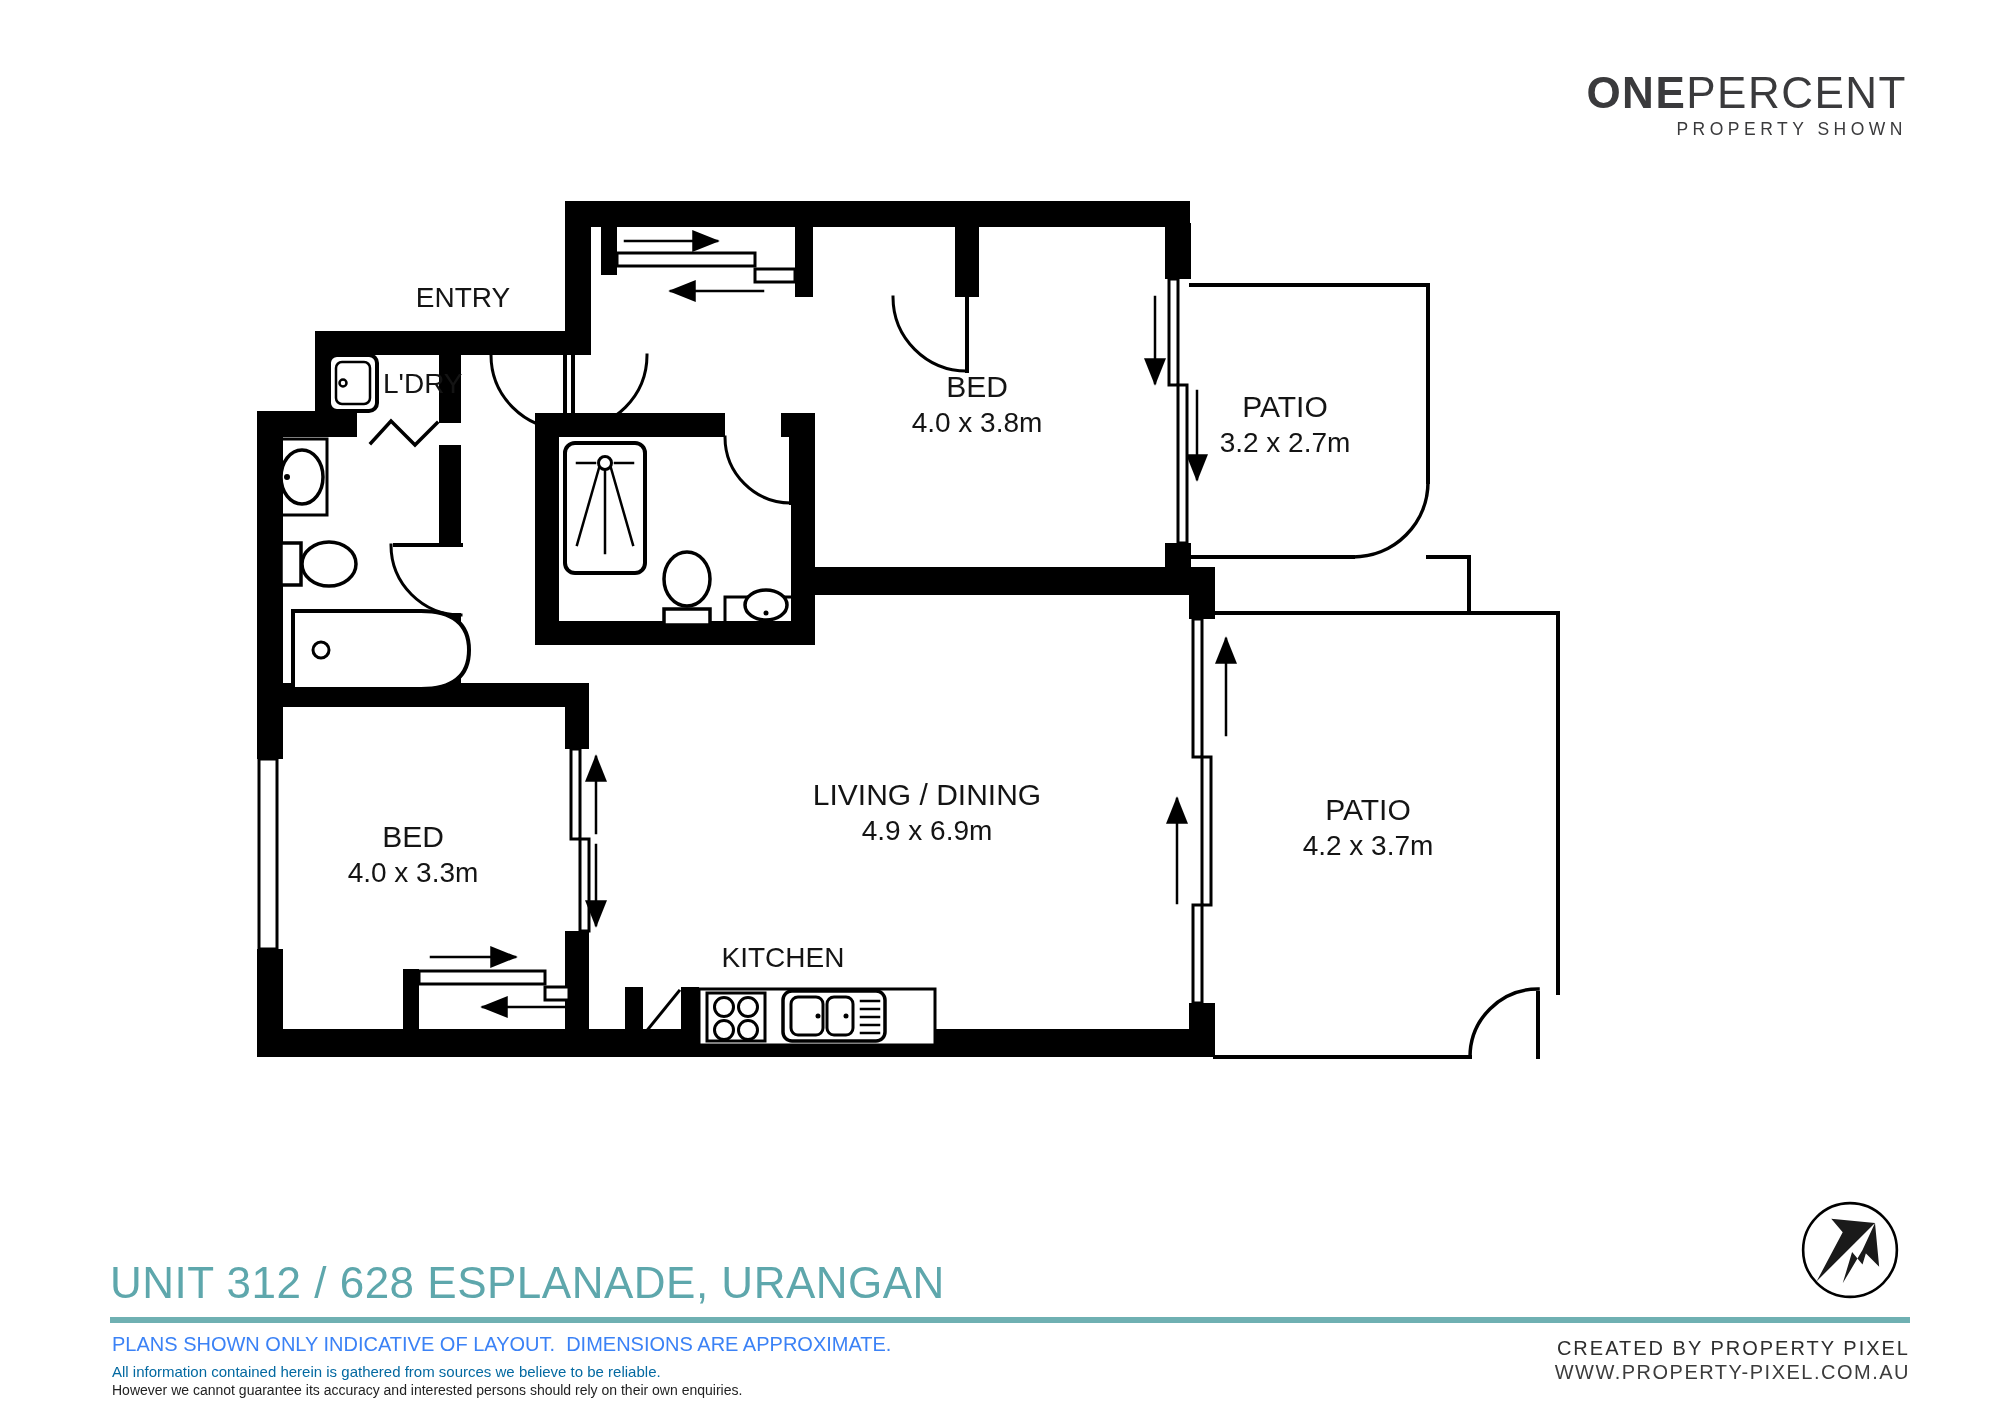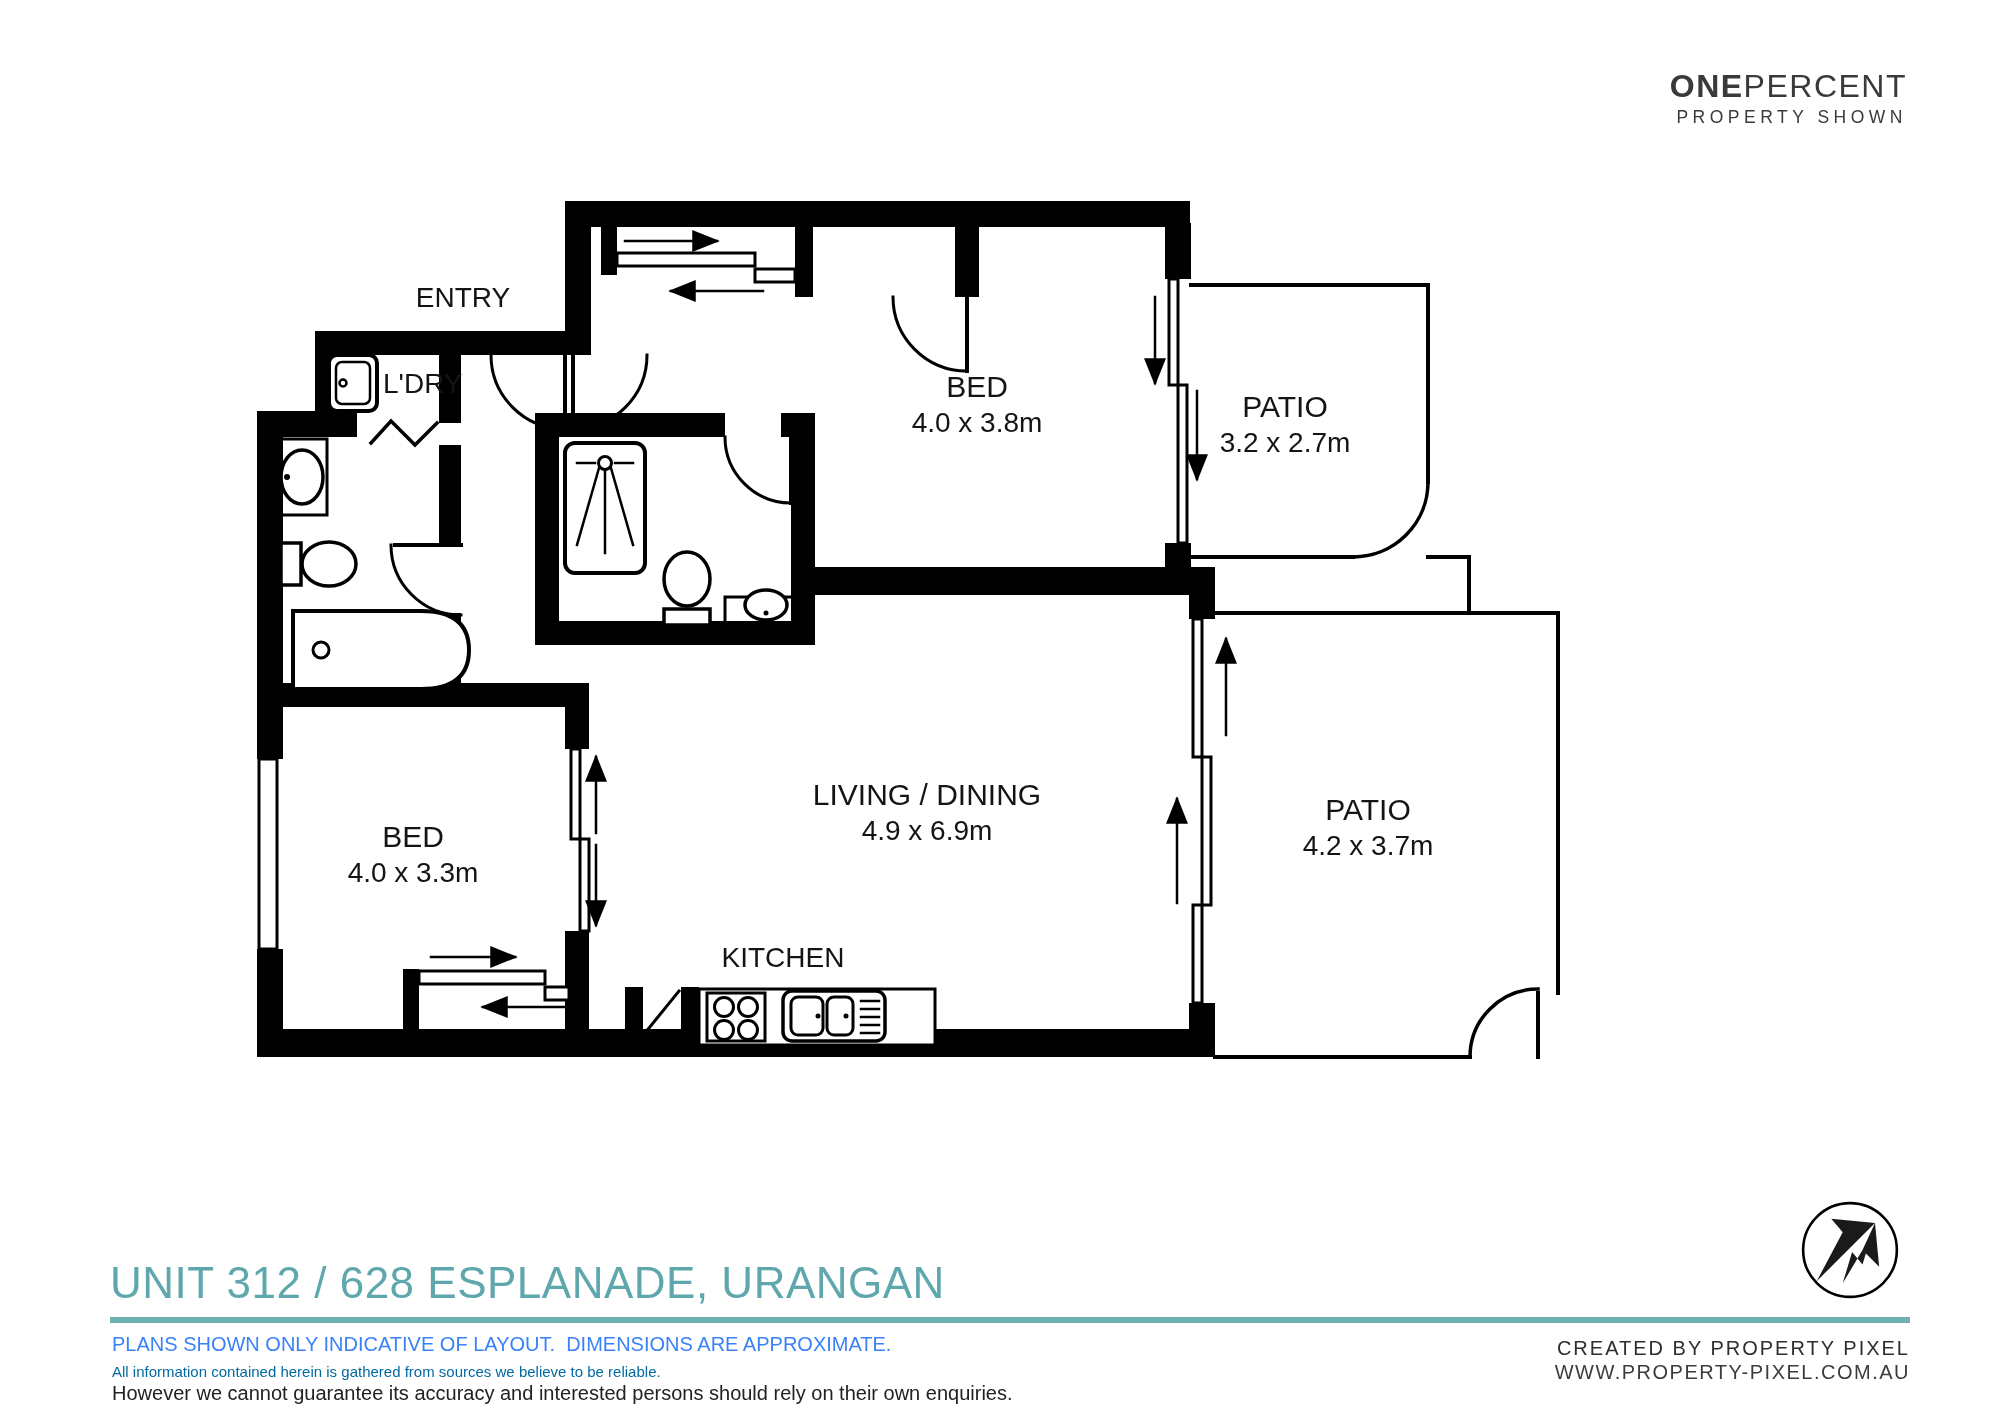--- a/index.html
+++ b/index.html
@@ -1,36 +1,36 @@
 <!DOCTYPE html>
 <html><head>
 <meta charset="utf-8">
 <style>
   html,body{margin:0;padding:0;background:#ffffff;}
   .page{position:relative;width:2000px;height:1414px;background:#ffffff;overflow:hidden;
         font-family:"Liberation Sans",sans-serif;color:#1a1a1a;}
   
   .brand{position:absolute;top:70px;right:93px;text-align:right;color:#3a3a3c;line-height:1.05;}
-  .brand .line1{font-size:32px;letter-spacing:1.5px;}
+  .brand .line1{font-size:44px;letter-spacing:1.5px;}
   .brand .line1 .bold{font-weight:700;}
   .brand .line1 .light{font-weight:300;}
   .brand .line2{font-size:17.5px;letter-spacing:4.5px;font-weight:400;margin-top:4px;}
   
   .plan{position:absolute;left:0;top:0;width:2000px;height:1414px;}
   .plan text{fill:#141414;}
   .room-label{font-size:30px;}
   .room-dims{font-size:28px;}
   .small-label{font-size:28px;}
   
   .title{position:absolute;left:110px;top:1258px;font-size:44px;font-weight:300;
          letter-spacing:0.5px;color:#5ea7ac;white-space:nowrap;}
   .rule{position:absolute;left:110px;top:1317px;width:1800px;height:6px;background:#6fb0b2;}
   .disclaimer1{position:absolute;left:112px;top:1333px;font-size:20px;color:#3b82f6;white-space:pre;}
   .disclaimer2{position:absolute;left:112px;top:1363px;font-size:15px;color:#0369a1;}
-  .disclaimer3{position:absolute;left:112px;top:1382px;font-size:20px;color:#222;}
+  .disclaimer3{position:absolute;left:112px;top:1382px;font-size:14px;color:#222;}
   .credit1{position:absolute;right:90px;top:1337px;font-size:20px;letter-spacing:2px;color:#2e2e2e;text-align:center;}
   .credit2{position:absolute;right:90px;top:1361px;font-size:20px;letter-spacing:1.5px;color:#3c3c3c;text-align:right;}
   .pp-logo{position:absolute;left:1800px;top:1200px;width:100px;height:100px;}
 </style>
 </head>
 <body>
 
 <div class="page">
 
   <div class="brand">

